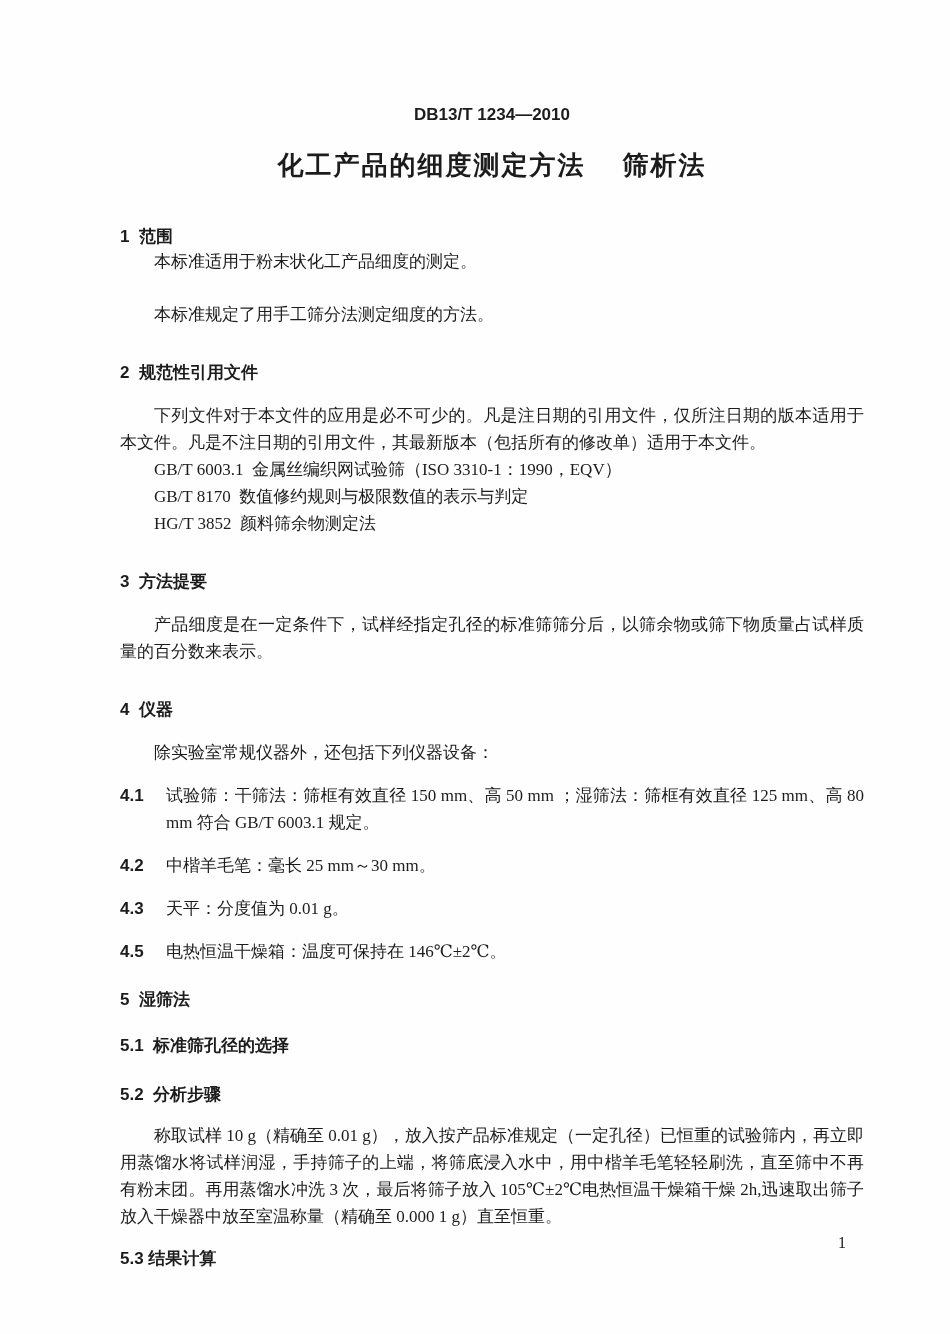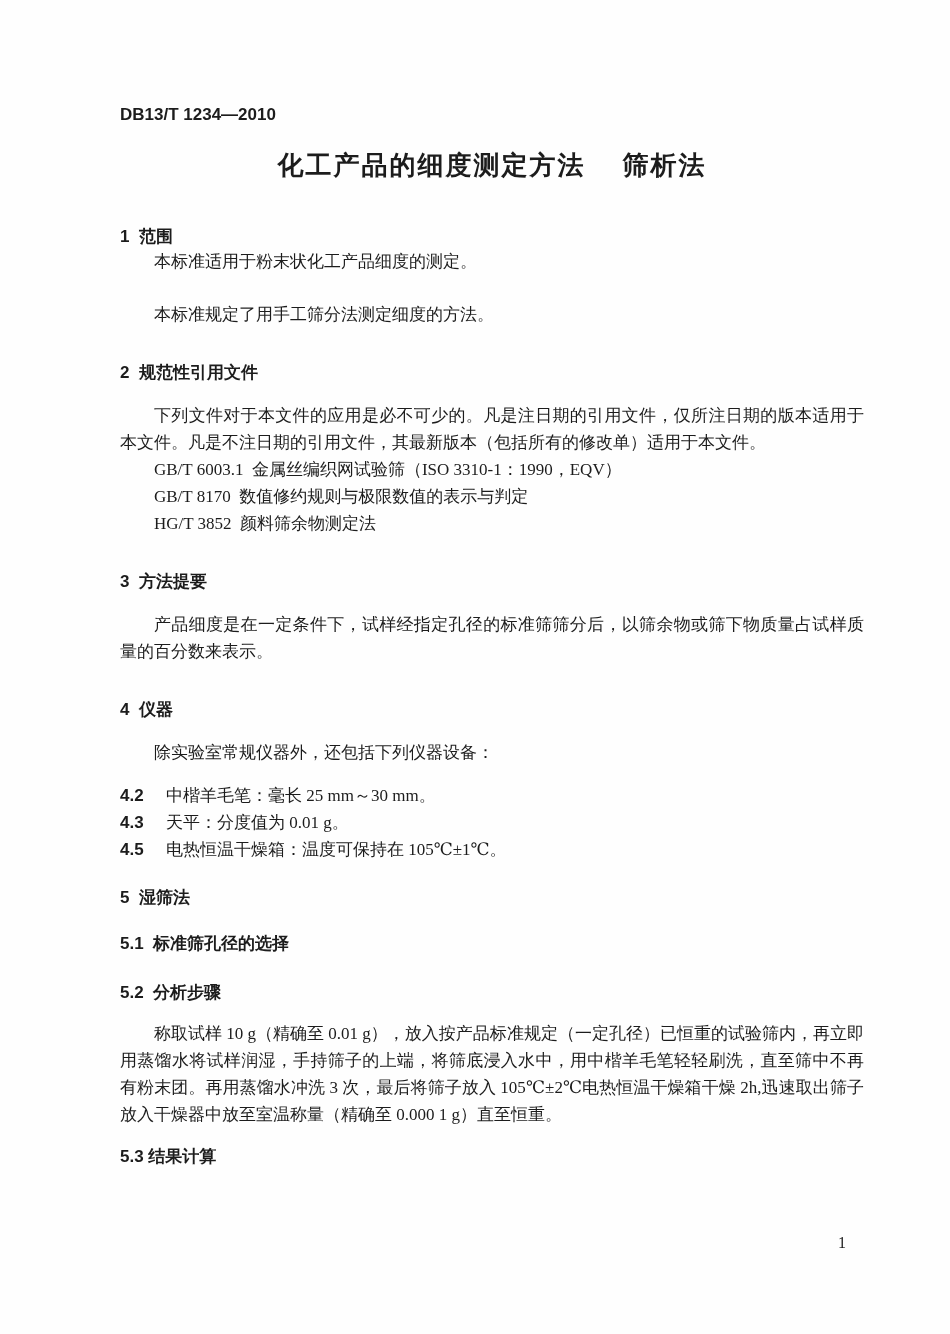--- a/index.html
+++ b/index.html
@@ -9,21 +9,21 @@
     font-family: "Liberation Serif", "DejaVu Serif", serif;
     color: #1c1c1c;
     overflow: hidden;
   }
   .page {
     position: relative;
     width: 950px; height: 1334px;
     padding: 104px 86px 0 120px;
     background: #fefefe;
   }
-  .doc-header { text-align: left; }
+  .doc-header { text-align: center; }
   .doc-number {
     font-family: "Liberation Sans", "DejaVu Sans", sans-serif;
     font-weight: bold;
     font-size: 17px; line-height: 22px;
     white-space: pre-wrap;
   }
   .doc-title {
     margin-top: 22px;
     text-align: center;
     font-family: "Liberation Sans", "DejaVu Sans", sans-serif;
@@ -59,21 +59,21 @@
   .ref-line {
     font-size: 17px; line-height: 27px;
     padding-left: 2em;
     white-space: pre-wrap;
   }
   .clause {
     display: flex;
     margin-top: 16px;
     font-size: 17px; line-height: 27px;
   }
-  .clause + .clause { margin-top: 0; }
+  .clause + .clause { margin-top: 16px; }
   .clause-num {
     flex: 0 0 46px;
     font-family: "Liberation Sans", "DejaVu Sans", sans-serif;
     font-weight: bold;
     white-space: pre-wrap;
   }
   .clause-text {
     flex: 1;
     white-space: pre-wrap;
     text-align: justify;
@@ -113,30 +113,34 @@
   <section>
     <h2 class="sec-heading">3  方法提要</h2>
     <p class="para">产品细度是在一定条件下，试样经指定孔径的标准筛筛分后，以筛余物或筛下物质量占试样质量的百分数来表示。</p>
   </section>
 
   <section>
     <h2 class="sec-heading">4  仪器</h2>
     <p class="para">除实验室常规仪器外，还包括下列仪器设备：</p>
 
     <div class="clause">
+      <span class="clause-num">4.1</span>
+      <span class="clause-text">试验筛：干筛法：筛框有效直径 150 mm、高 50 mm ；湿筛法：筛框有效直径 125 mm、高 80 mm 符合 GB/T 6003.1 规定。</span>
+    </div>
+    <div class="clause">
       <span class="clause-num">4.2</span>
       <span class="clause-text">中楷羊毛笔：毫长 25 mm～30 mm。</span>
     </div>
     <div class="clause">
       <span class="clause-num">4.3</span>
       <span class="clause-text">天平：分度值为 0.01 g。</span>
     </div>
     <div class="clause">
       <span class="clause-num">4.5</span>
-      <span class="clause-text">电热恒温干燥箱：温度可保持在 105℃±1℃。</span>
+      <span class="clause-text">电热恒温干燥箱：温度可保持在 146℃±2℃。</span>
     </div>
   </section>
 
   <section>
     <h2 class="sec-heading spacer-s5">5  湿筛法</h2>
 
     <h3 class="sub-heading">5.1  标准筛孔径的选择</h3>
 
     <h3 class="sub-heading" style="margin-top:27px">5.2  分析步骤</h3>
     <p class="para" style="margin-top:16px">称取试样 10 g（精确至 0.01 g），放入按产品标准规定（一定孔径）已恒重的试验筛内，再立即用蒸馏水将试样润湿，手持筛子的上端，将筛底浸入水中，用中楷羊毛笔轻轻刷洗，直至筛中不再有粉末团。再用蒸馏水冲洗 3 次，最后将筛子放入 105℃±2℃电热恒温干燥箱干燥 2h,迅速取出筛子放入干燥器中放至室温称量（精确至 0.000 1 g）直至恒重。</p>

